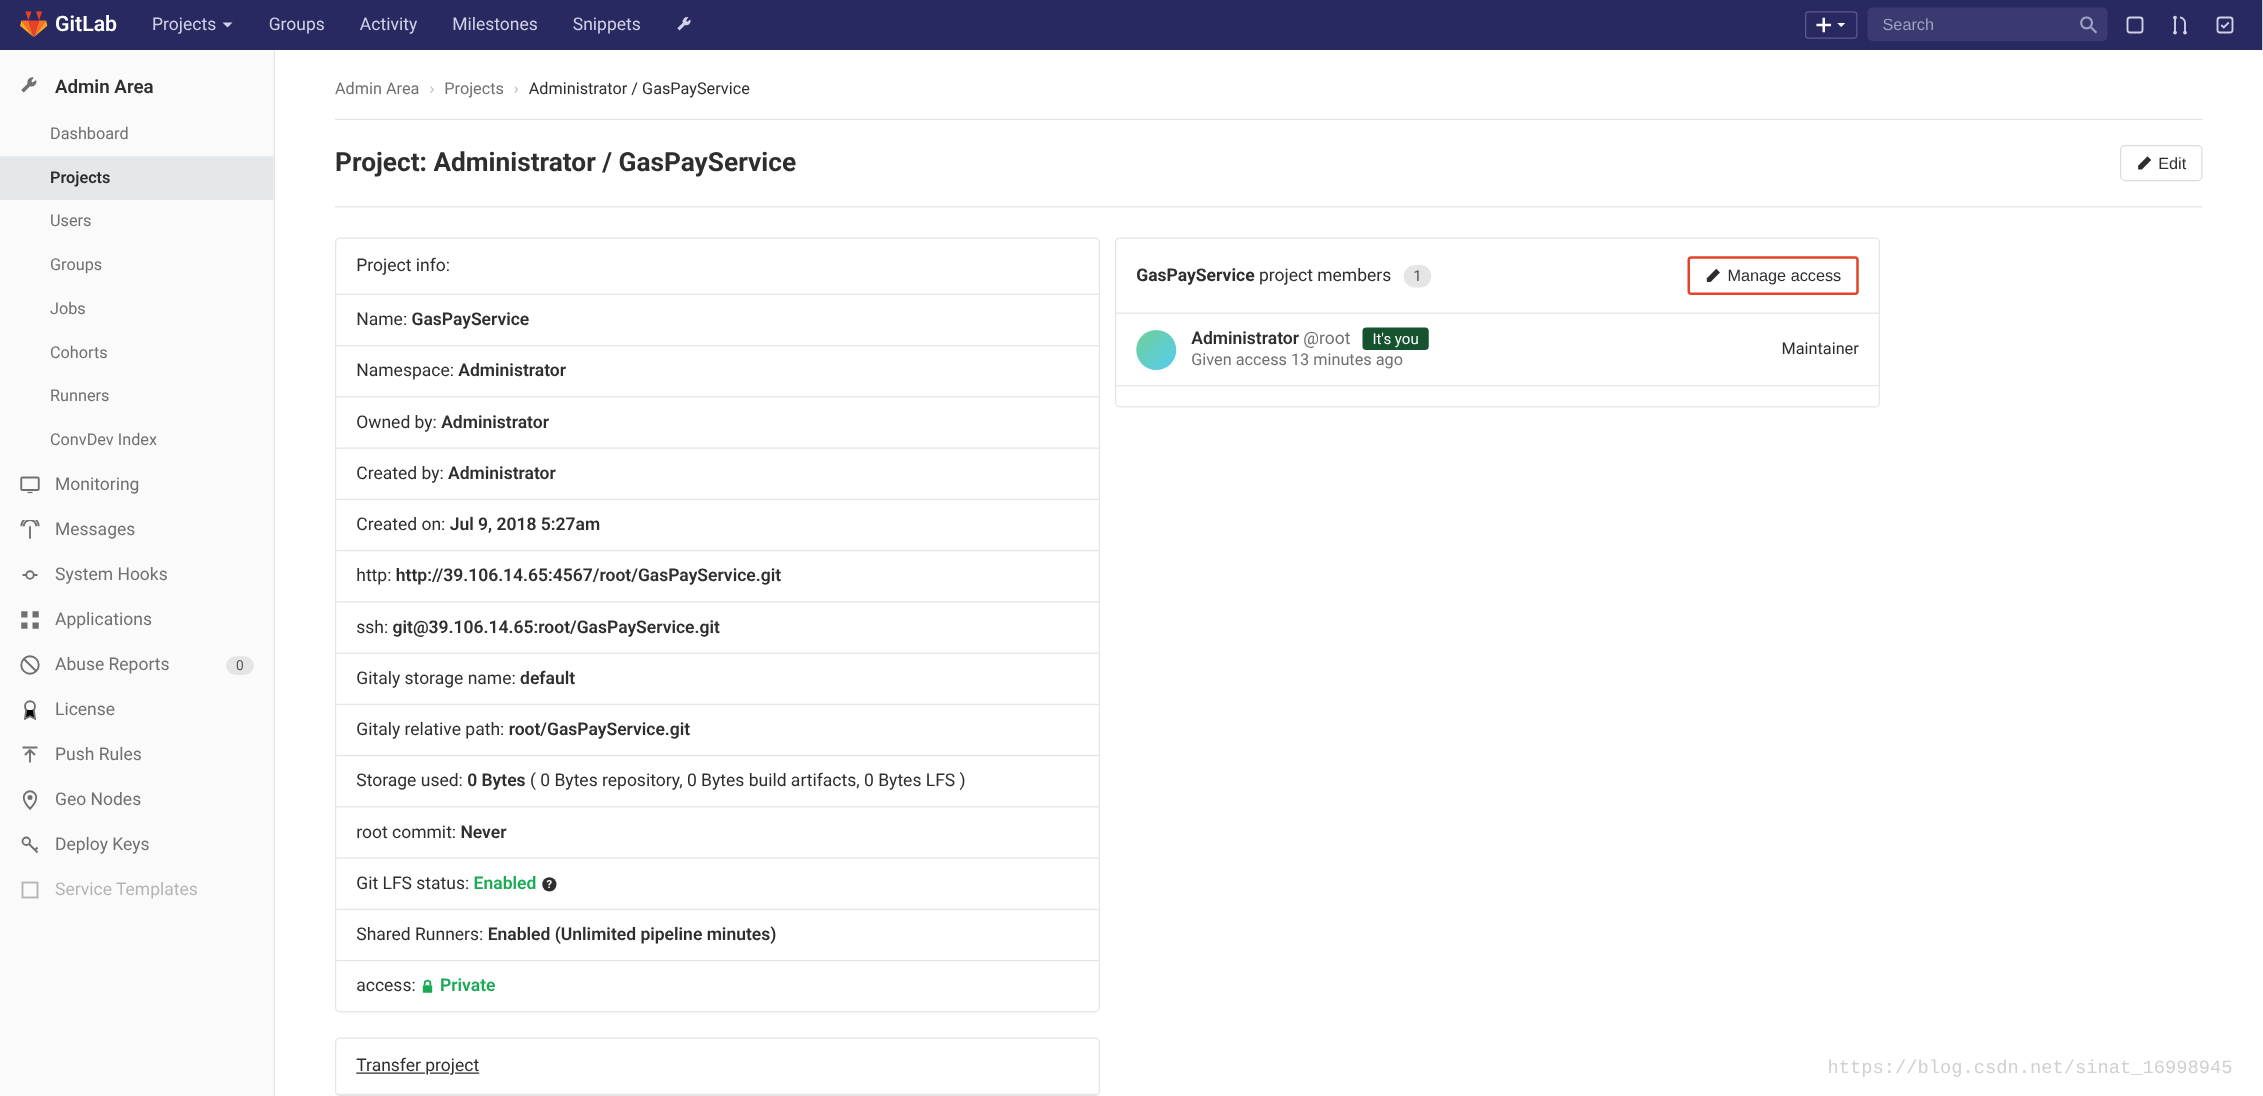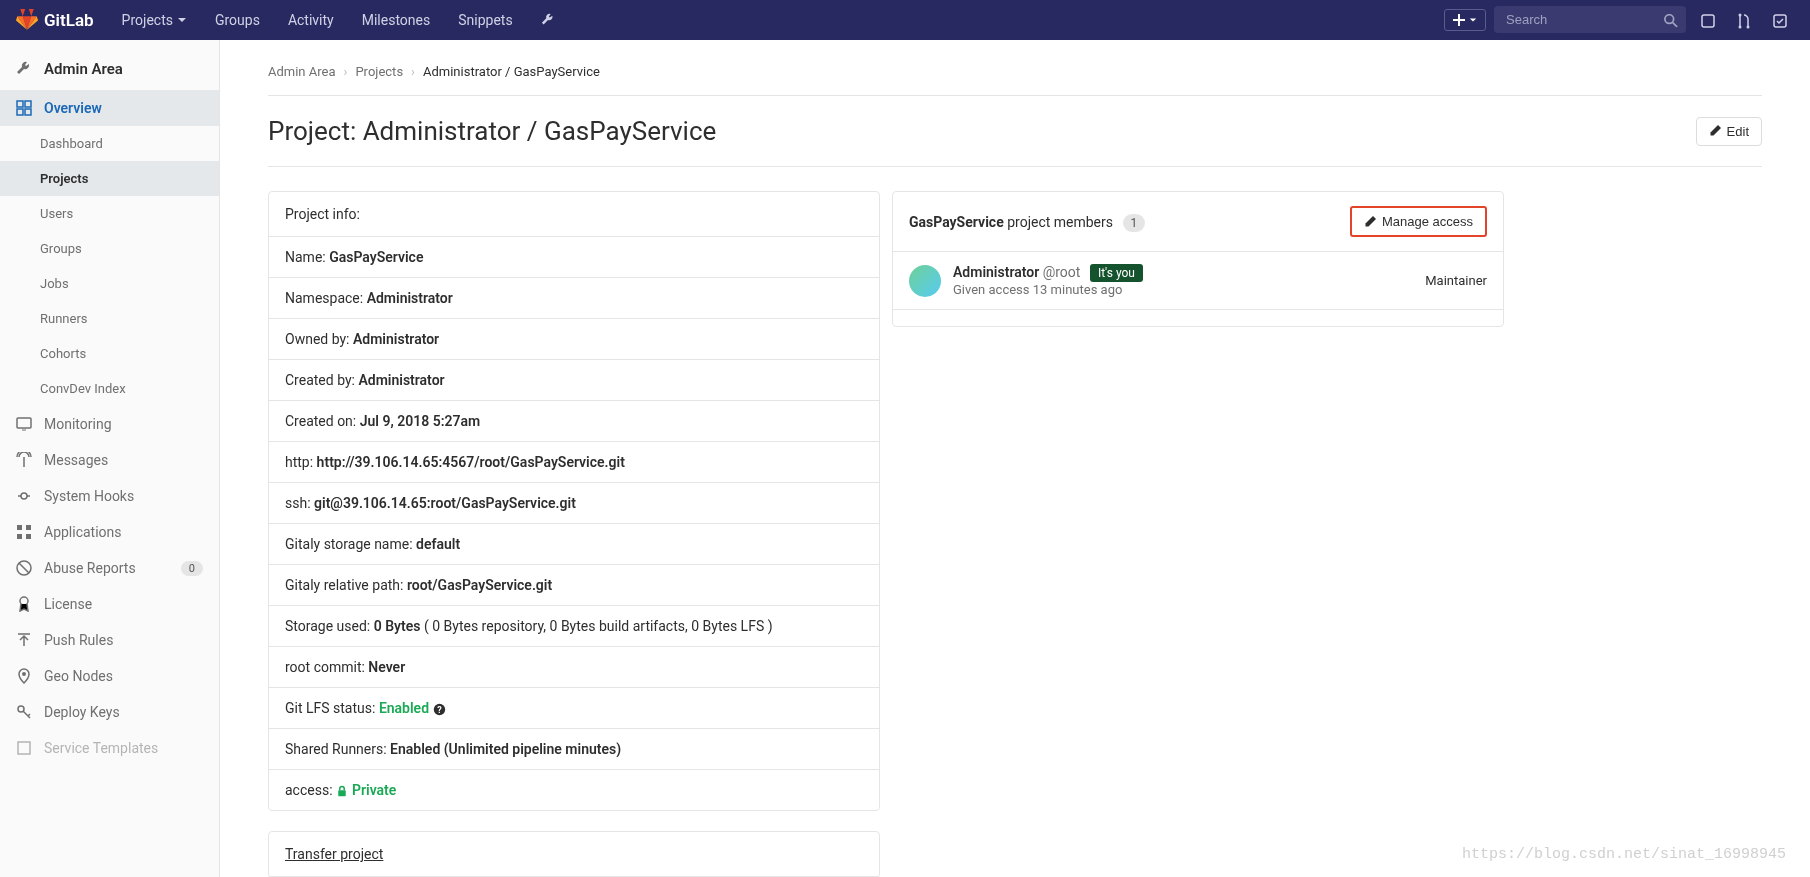--- a/index.html
+++ b/index.html
@@ -26,21 +26,21 @@
 .sidebar-item.active { background: #e4e8eb; color: #1b69b6; font-weight: 600; }
 .sidebar-item.sub { padding-left: 40px; font-size: 13px; }
 .sidebar-item.sub.active { background: #e4e8eb; color: #2e2e2e; font-weight: 600; }
 .sidebar-icon { width: 16px; height: 16px; flex-shrink: 0; }
 .badge-count { background: #e5e5e5; color: #555; border-radius: 10px; padding: 1px 8px; font-size: 11px; margin-left: auto; }
 .main { flex: 1; overflow-y: auto; padding: 16px 48px; }
 .breadcrumb { display: flex; align-items: center; gap: 8px; font-size: 13px; color: #707070; padding: 8px 0 16px; border-bottom: 1px solid #e5e5e5; }
 .breadcrumb-item { cursor: pointer; }
 .breadcrumb-sep { color: #bbb; }
 .page-header { display: flex; align-items: center; justify-content: space-between; padding: 20px 0; border-bottom: 1px solid #e5e5e5; }
-.page-title { font-size: 26px; font-weight: 400; }
+.page-title { font-size: 21px; font-weight: 700; }
 .btn { background: #fff; border: 1px solid #dcdcde; border-radius: 4px; padding: 6px 12px; font-size: 13px; cursor: pointer; display: inline-flex; align-items: center; gap: 6px; color: #2e2e2e; }
 .content-row { display: flex; gap: 12px; margin-top: 24px; }
 .panel { border: 1px solid #e5e5e5; border-radius: 4px; }
 .panel-left { flex: 0 0 612px; }
 .panel-right { flex: 0 0 612px; }
 .panel-head { padding: 14px 16px; border-bottom: 1px solid #e5e5e5; font-size: 14px; color: #2e2e2e; display: flex; align-items: center; justify-content: space-between; }
 .panel-row { padding: 12px 16px; border-bottom: 1px solid #e5e5e5; font-size: 14px; color: #2e2e2e; }
 .panel-row:last-child { border-bottom: none; }
 .panel-row strong { font-weight: 600; }
 .member-row { padding: 12px 16px; display: flex; align-items: center; gap: 12px; border-bottom: 1px solid #e5e5e5; }
@@ -124,36 +124,27 @@
 </div>
 
 <div class="layout">
   <div class="sidebar">
     <div class="sidebar-header">
       <svg class="sidebar-icon" viewBox="0 0 16 16">
           <path fill="#707070" d="M13 3a4 4 0 01-5 5L3 13l-2-2 5-5a4 4 0 015-5l-2 3 1 1 3-2z"></path>
         </svg>
       <span>Admin Area</span>
     </div>
-    <div class="sidebar-item active">
-      <svg class="sidebar-icon" viewBox="0 0 16 16">
-          <rect x="1" y="1" width="6" height="6" fill="none" stroke="currentColor" stroke-width="1.5"></rect>
-          <rect x="9" y="1" width="6" height="6" fill="none" stroke="currentColor" stroke-width="1.5"></rect>
-          <rect x="1" y="9" width="6" height="6" fill="none" stroke="currentColor" stroke-width="1.5"></rect>
-          <rect x="9" y="9" width="6" height="6" fill="none" stroke="currentColor" stroke-width="1.5"></rect>
-        </svg>
-      <span>Overview</span>
-    </div>
     <div class="sidebar-item sub">Dashboard</div>
     <div class="sidebar-item sub active">Projects</div>
     <div class="sidebar-item sub">Users</div>
     <div class="sidebar-item sub">Groups</div>
     <div class="sidebar-item sub">Jobs</div>
+    <div class="sidebar-item sub">Cohorts</div>
     <div class="sidebar-item sub">Runners</div>
-    <div class="sidebar-item sub">Cohorts</div>
     <div class="sidebar-item sub">ConvDev Index</div>
     <div class="sidebar-item">
         <svg class="sidebar-icon" viewBox="0 0 16 16">
           <rect x="1" y="2" width="14" height="10" rx="1" fill="none" stroke="#707070" stroke-width="1.5"></rect>
           <path stroke="#707070" d="M6 14h4"></path>
         </svg>
         <span>Monitoring</span>
       </div>
     <div class="sidebar-item">
         <svg class="sidebar-icon" viewBox="0 0 16 16">

